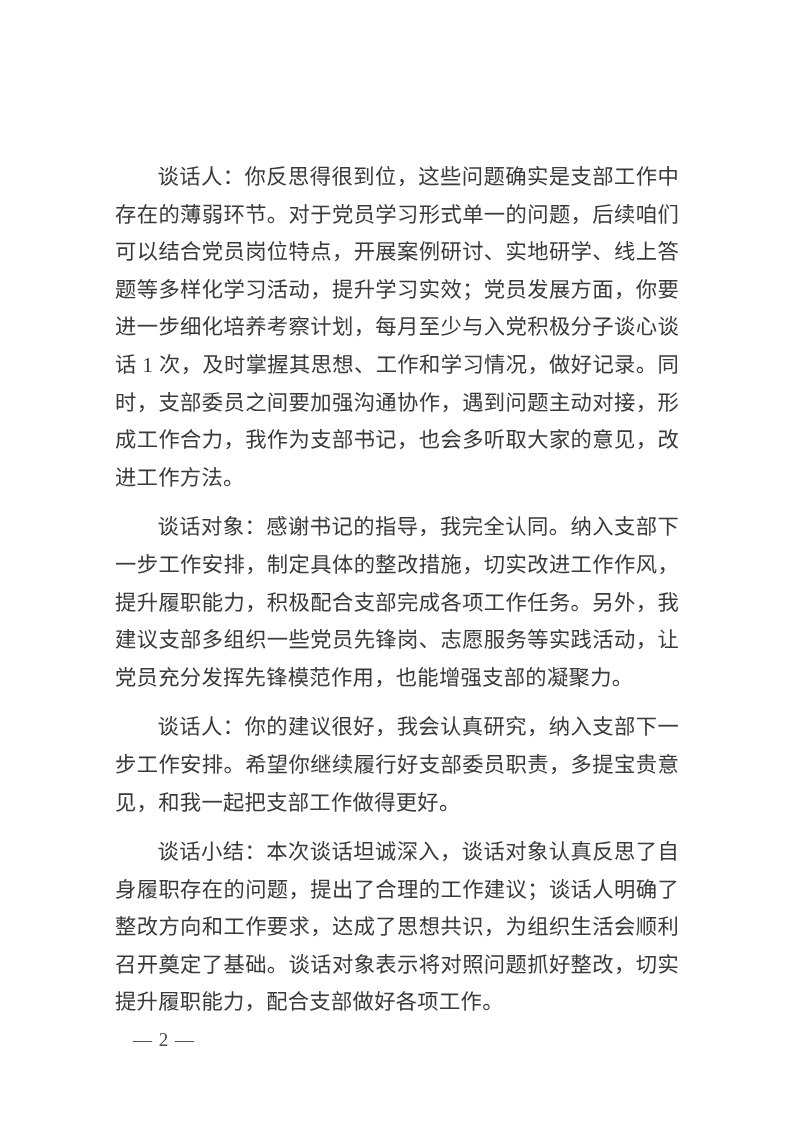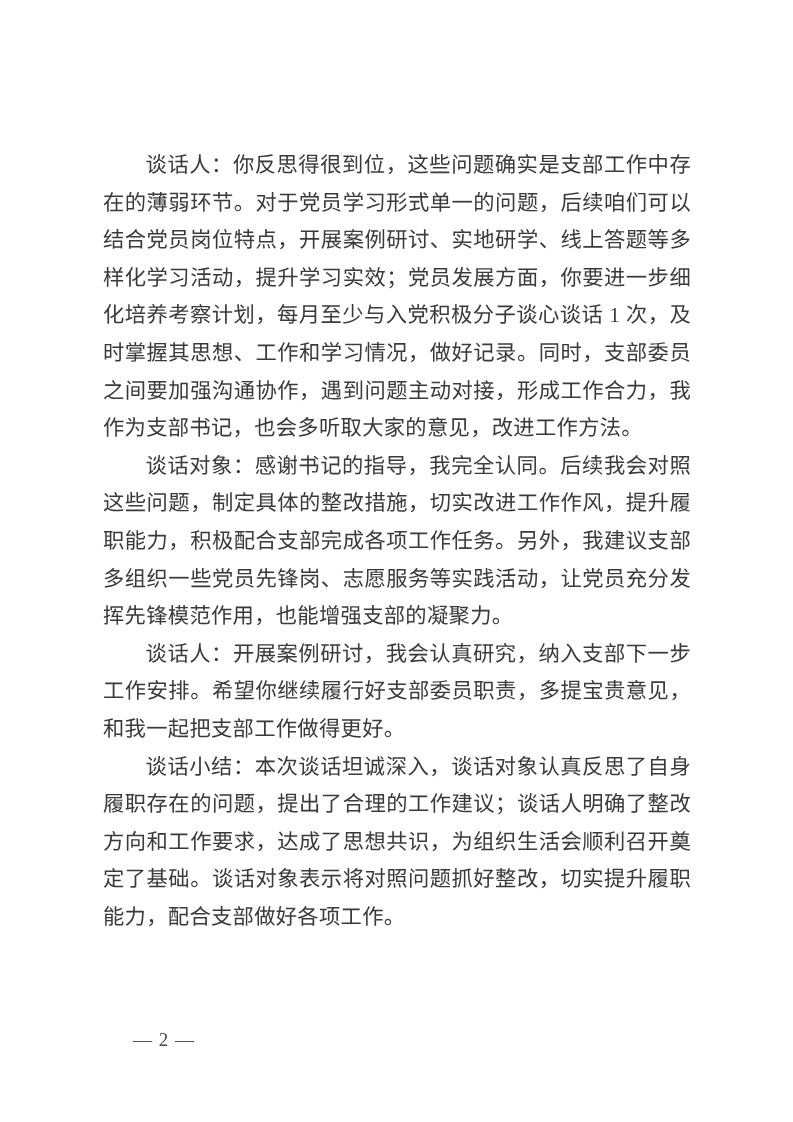--- a/index.html
+++ b/index.html
@@ -27,40 +27,40 @@
     top: 147px;
     width: 588px;
     color: #3a3a3a;
     font-size: 21.3px;
     line-height: 37.6px;
     text-align: justify;
     text-justify: inter-character;
     letter-spacing: 0.3px;
   }
   .content p {
-    margin: 0;
+    margin: 12px;
     padding: 0;
     text-indent: 2em;
     word-break: break-all;
   }
   .page-number {
     position: absolute;
     left: 133px;
     top: 1028px;
     color: #4a4a4a;
     font-size: 19px;
     line-height: 24px;
     letter-spacing: 1px;
   }
 </style>
 </head>
 <body>
 
 <div class="page">
   <div class="content">
     <p>谈话人：你反思得很到位，这些问题确实是支部工作中存在的薄弱环节。对于党员学习形式单一的问题，后续咱们可以结合党员岗位特点，开展案例研讨、实地研学、线上答题等多样化学习活动，提升学习实效；党员发展方面，你要进一步细化培养考察计划，每月至少与入党积极分子谈心谈话 1 次，及时掌握其思想、工作和学习情况，做好记录。同时，支部委员之间要加强沟通协作，遇到问题主动对接，形成工作合力，我作为支部书记，也会多听取大家的意见，改进工作方法。</p>
-    <p>谈话对象：感谢书记的指导，我完全认同。后续我会对照这些问题，制定具体的整改措施，切实改进工作作风，提升履职能力，积极配合支部完成各项工作任务。另外，我建议支部多组织一些党员先锋岗、志愿服务等实践活动，让党员充分发挥先锋模范作用，也能增强支部的凝聚力。</p>
-    <p>谈话人：开展案例研讨，我会认真研究，纳入支部下一步工作安排。希望你继续履行好支部委员职责，多提宝贵意见，和我一起把支部工作做得更好。</p>
+    <p>谈话对象：感谢书记的指导，我完全认同。纳入支部下一步工作安排，制定具体的整改措施，切实改进工作作风，提升履职能力，积极配合支部完成各项工作任务。另外，我建议支部多组织一些党员先锋岗、志愿服务等实践活动，让党员充分发挥先锋模范作用，也能增强支部的凝聚力。</p>
+    <p>谈话人：你的建议很好，我会认真研究，纳入支部下一步工作安排。希望你继续履行好支部委员职责，多提宝贵意见，和我一起把支部工作做得更好。</p>
     <p>谈话小结：本次谈话坦诚深入，谈话对象认真反思了自身履职存在的问题，提出了合理的工作建议；谈话人明确了整改方向和工作要求，达成了思想共识，为组织生活会顺利召开奠定了基础。谈话对象表示将对照问题抓好整改，切实提升履职能力，配合支部做好各项工作。</p>
   </div>
 
   <div class="page-number">— 2 —</div>
 </div>
 
 </body></html>

